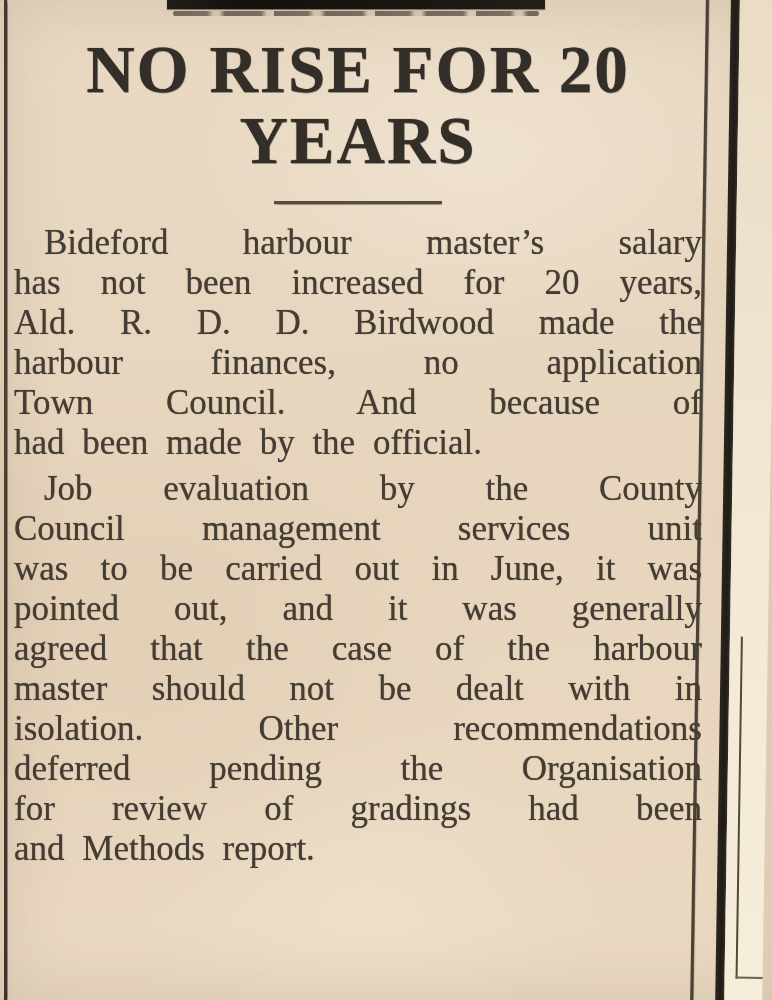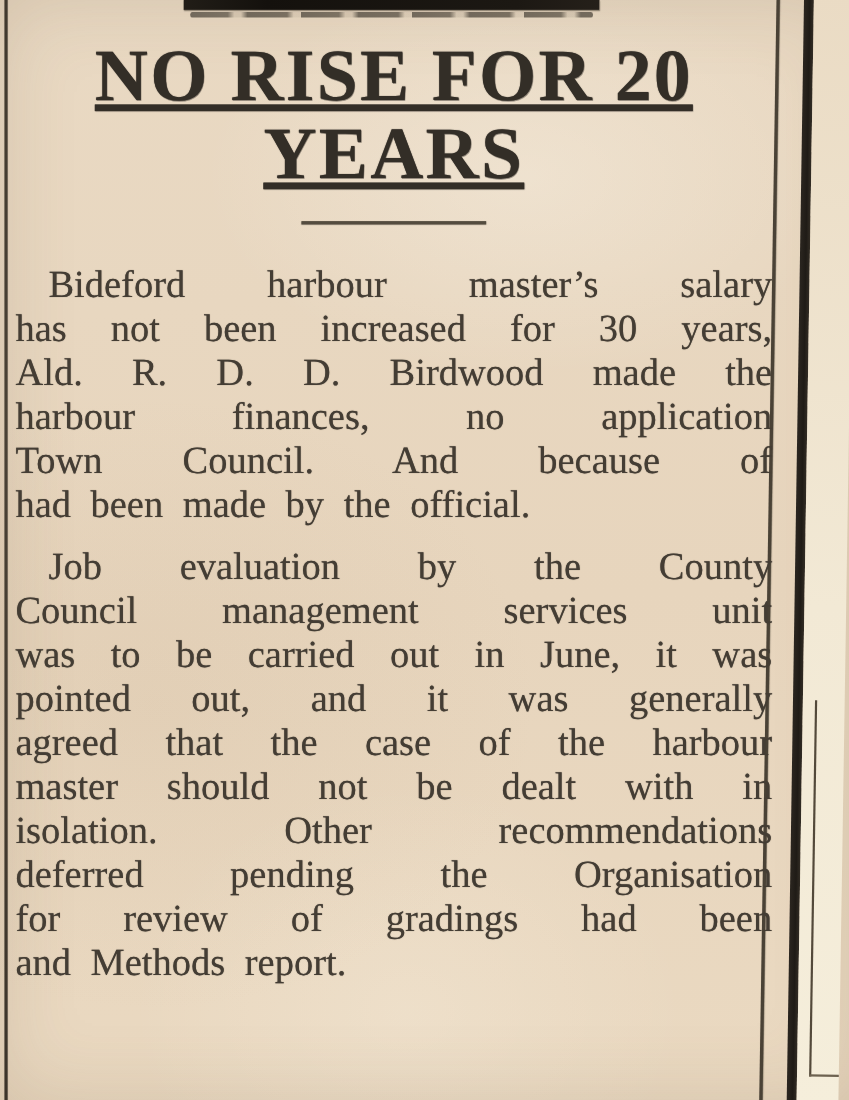--- a/index.html
+++ b/index.html
@@ -73,36 +73,35 @@
 
   
   .headline {
     position: absolute; left: 14px; top: 34px; width: 688px;
     text-align: center;
     font-weight: bold;
     font-size: 67px; line-height: 71px;
     letter-spacing: 2px;
     color: #332e27;
     text-shadow: 0 0 1px rgba(51,46,39,0.75), 0.5px 0.5px 0.5px rgba(51,46,39,0.4);
-    text-decoration: underline;
   }
   .divider {
     position: absolute; left: 274px; top: 201px; width: 168px; height: 3px;
     background: #544c3f;
     box-shadow: 0 0.5px 1px rgba(84,76,63,0.5);
   }
 
   
   .body-col {
     position: absolute; left: 14px; top: 223px; width: 688px;
     font-size: 35px;
     color: #443d34;
     text-shadow: 0 0 0.8px rgba(68,61,52,0.8);
   }
-  .para { margin: 16px 0 6px 0; }
+  .para { margin: 0 0 6px 0; }
   .bl {
     height: 40px; line-height: 40px;
     text-align: justify; text-align-last: justify;
     white-space: normal;
   }
   .bl.indent { padding-left: 30px; }
   .bl.last { text-align-last: left; word-spacing: 9px; }
 </style>
 </head>
 <body>
@@ -124,21 +123,21 @@
   <div class="headline">
     <div>NO RISE FOR 20</div>
     <div>YEARS</div>
   </div>
   <div class="divider"></div>
 
   <div class="body-col">
 
     <div class="para">
       <div class="bl indent">Bideford harbour master’s salary</div>
-      <div class="bl">has not been increased for 30 years,</div>
+      <div class="bl">has not been increased for 20 years,</div>
       <div class="bl">Ald. R. D. D. Birdwood made the</div>
       <div class="bl">harbour finances, no application</div>
       <div class="bl">Town Council. And because of</div>
       <div class="bl last">had been made by the official.</div>
     </div>
 
     <div class="para">
       <div class="bl indent">Job evaluation by the County</div>
       <div class="bl">Council management services unit</div>
       <div class="bl">was to be carried out in June, it was</div>

